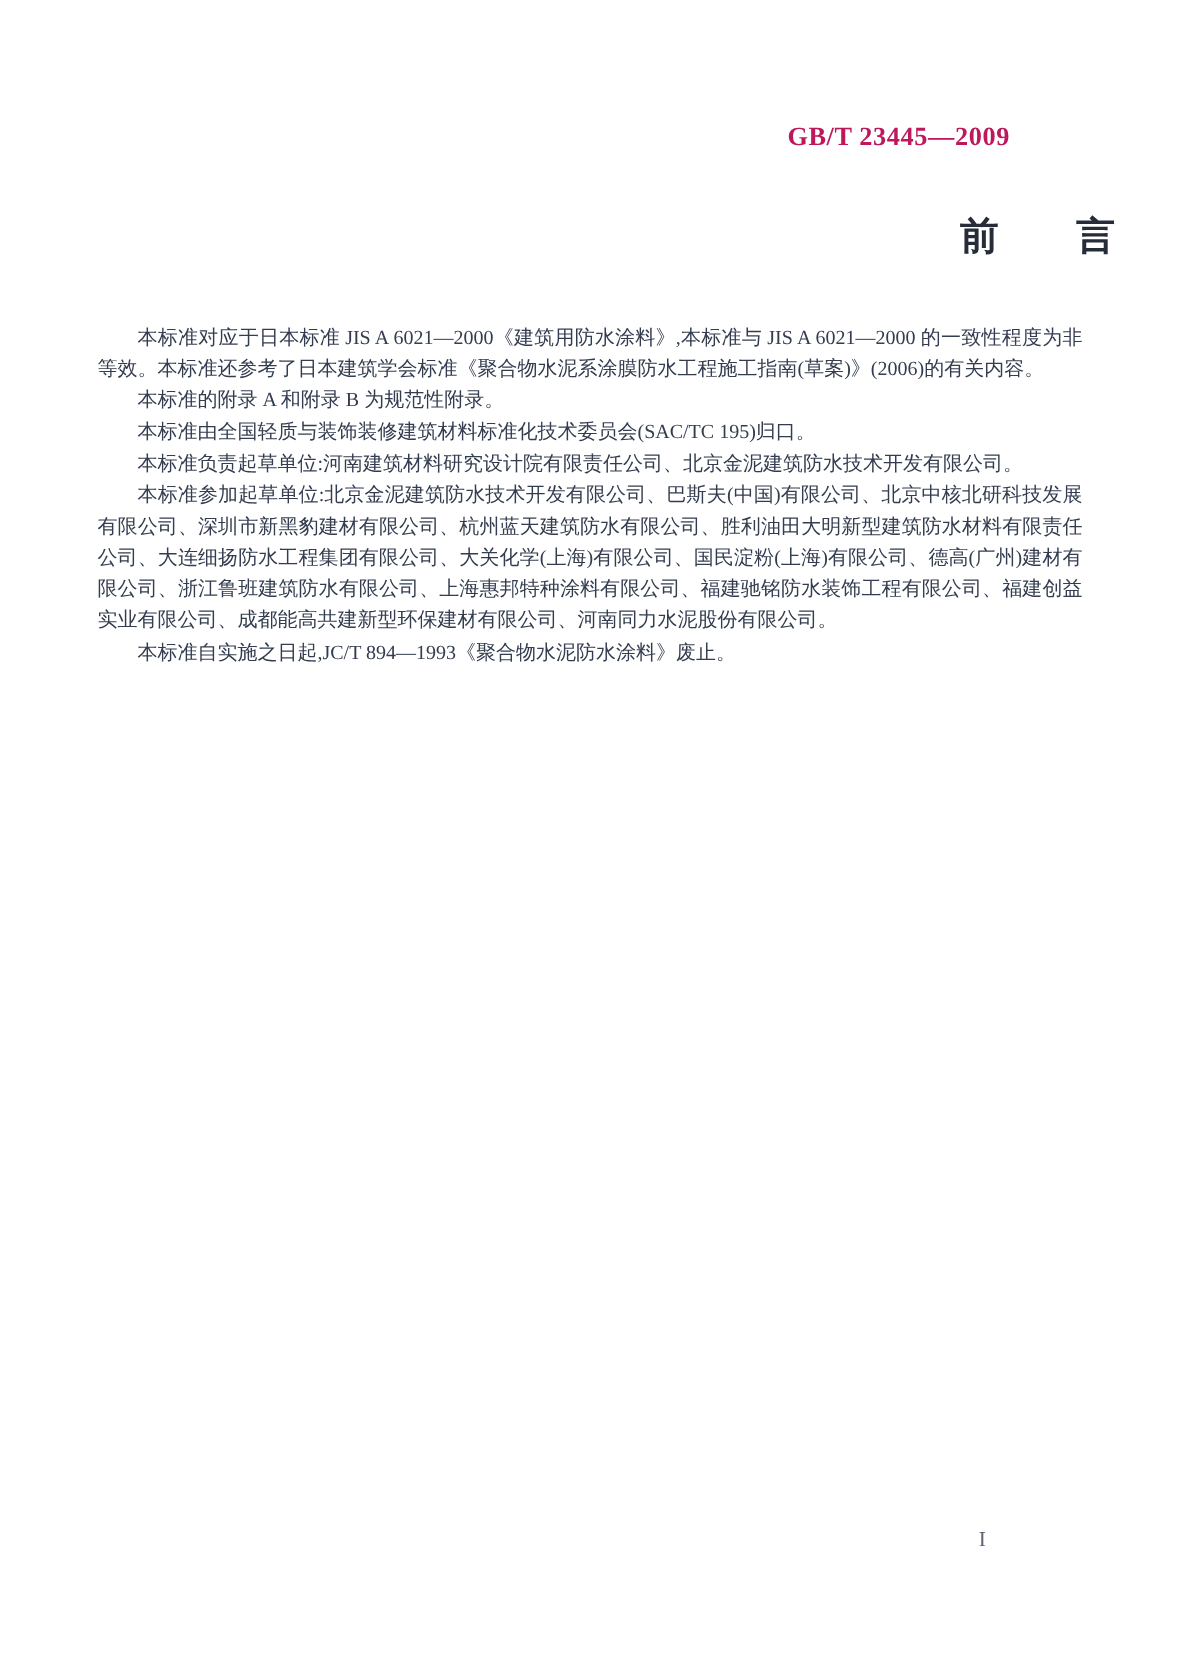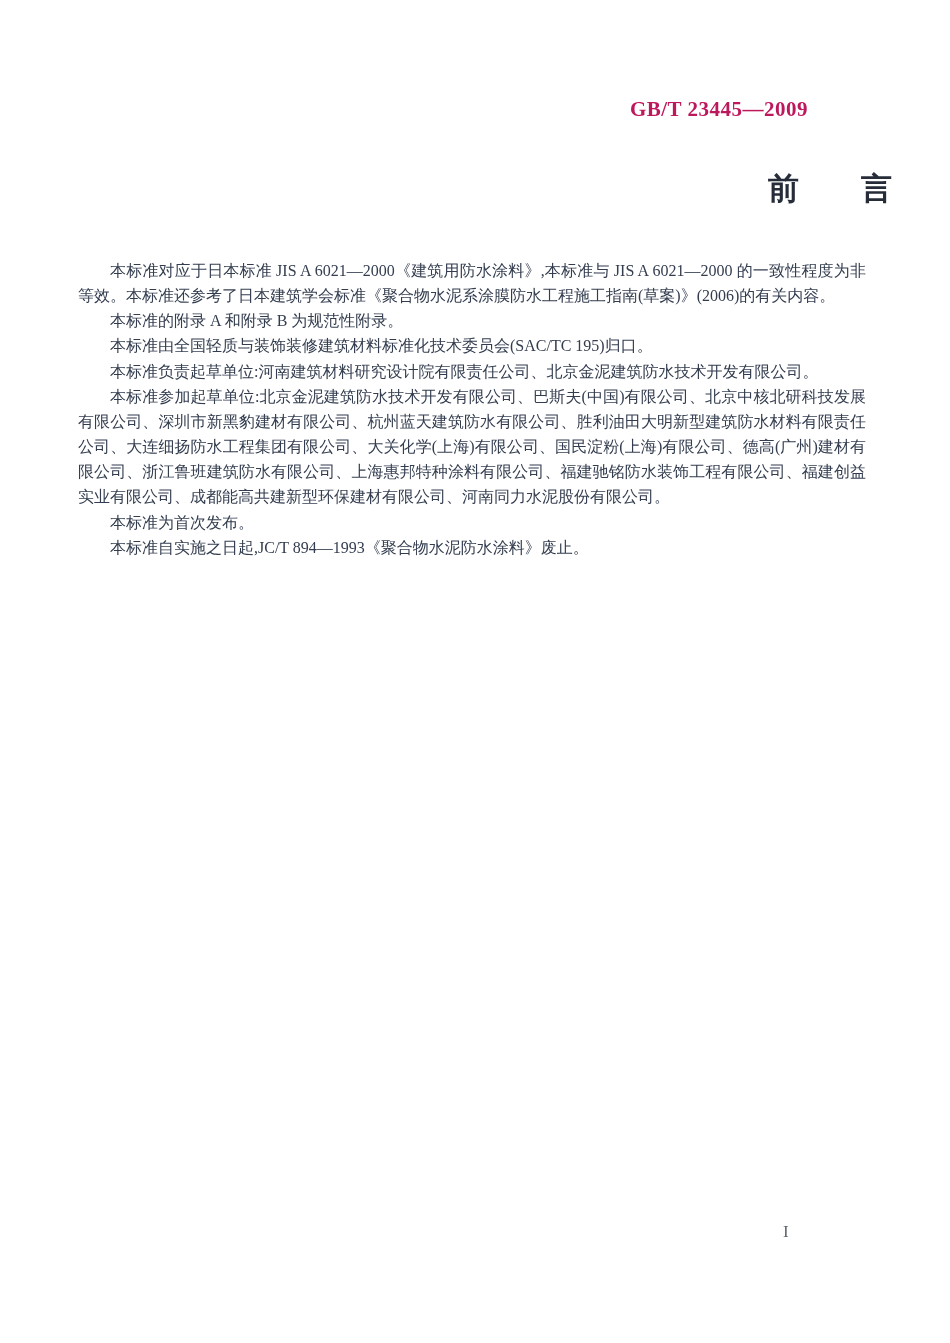--- a/index.html
+++ b/index.html
@@ -68,19 +68,18 @@
   <div class="header-code">GB/T 23445—2009</div>
 
   <div class="doc-title">前　　言</div>
 
   <div class="foreword-body">
     <p>本标准对应于日本标准 JIS A 6021—2000《建筑用防水涂料》,本标准与 JIS A 6021—2000 的一致性程度为非等效。本标准还参考了日本建筑学会标准《聚合物水泥系涂膜防水工程施工指南(草案)》(2006)的有关内容。</p>
     <p>本标准的附录 A 和附录 B 为规范性附录。</p>
     <p>本标准由全国轻质与装饰装修建筑材料标准化技术委员会(SAC/TC 195)归口。</p>
     <p>本标准负责起草单位:河南建筑材料研究设计院有限责任公司、北京金泥建筑防水技术开发有限公司。</p>
     <p>本标准参加起草单位:北京金泥建筑防水技术开发有限公司、巴斯夫(中国)有限公司、北京中核北研科技发展有限公司、深圳市新黑豹建材有限公司、杭州蓝天建筑防水有限公司、胜利油田大明新型建筑防水材料有限责任公司、大连细扬防水工程集团有限公司、大关化学(上海)有限公司、国民淀粉(上海)有限公司、德高(广州)建材有限公司、浙江鲁班建筑防水有限公司、上海惠邦特种涂料有限公司、福建驰铭防水装饰工程有限公司、福建创益实业有限公司、成都能高共建新型环保建材有限公司、河南同力水泥股份有限公司。</p>
-    <p>本标准为首次发布。</p>
     <p>本标准自实施之日起,JC/T 894—1993《聚合物水泥防水涂料》废止。</p>
   </div>
 
   <div class="page-number">I</div>
 
 </div>
 
 </body></html>

